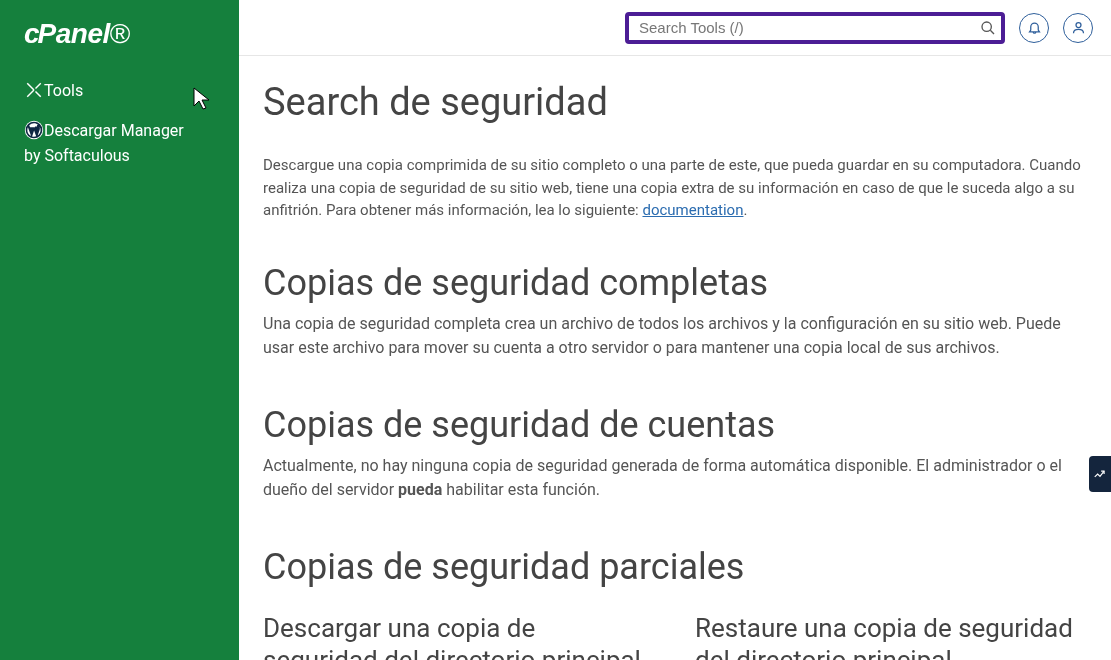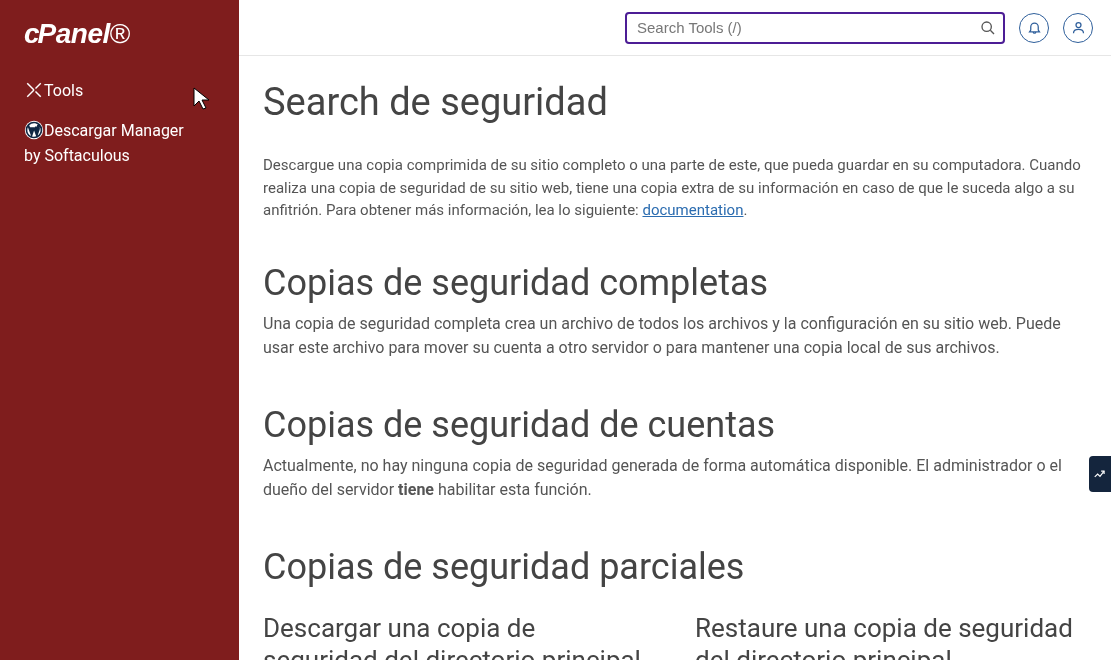--- a/index.html
+++ b/index.html
@@ -10,21 +10,21 @@
   width: 1111px;
   height: 660px;
   overflow: hidden;
   position: relative;
 }
 .sidebar {
   position: absolute;
   left: 0; top: 0;
   width: 239px;
   height: 660px;
-  background: #7f1d1d;
+  background: #15803d;
   color: #fff;
 }
 .logo-area {
   padding: 18px 24px 20px 24px;
 }
 .logo {
   font-family: Arial, sans-serif;
   font-weight: 800;
   font-style: italic;
   font-size: 28px;
@@ -64,21 +64,21 @@
   gap: 14px;
   background: #fff;
 }
 .search-wrap {
   position: relative;
   width: 380px;
 }
 .search-input {
   width: 100%;
   height: 32px;
-  border: 2px solid #4c1d95;
+  border: 4px solid #4c1d95;
   border-radius: 4px;
   padding: 0 36px 0 10px;
   font-size: 15px;
   color: #555;
   outline: none;
 }
 .search-input::placeholder { color: #777; }
 .search-icon-btn {
   position: absolute;
   right: 6px; top: 50%;
@@ -239,21 +239,21 @@
   </p>
 
   <div class="section">
     <h2 class="section-title">Copias de seguridad completas</h2>
     <p class="section-desc">Una copia de seguridad completa crea un archivo de todos los archivos y la configuración en su sitio web. Puede usar este archivo para mover su cuenta a otro servidor o para mantener una copia local de sus archivos.</p>
   </div>
 
   <div class="section">
     <h2 class="section-title">Copias de seguridad de cuentas</h2>
     <p class="section-desc">
-      <span>Actualmente, no hay ninguna copia de seguridad generada de forma automática disponible. El administrador o el dueño del servidor </span><strong>tiene</strong><span> habilitar esta función.</span>
+      <span>Actualmente, no hay ninguna copia de seguridad generada de forma automática disponible. El administrador o el dueño del servidor </span><strong>pueda</strong><span> habilitar esta función.</span>
     </p>
   </div>
 
   <div class="section" style="margin-bottom:20px;">
     <h2 class="section-title" style="margin-bottom:24px;">Copias de seguridad parciales</h2>
     <div class="cols">
       <div class="col">
         <h3>Descargar una copia de seguridad del directorio principal</h3>
       </div>
       <div class="col">

